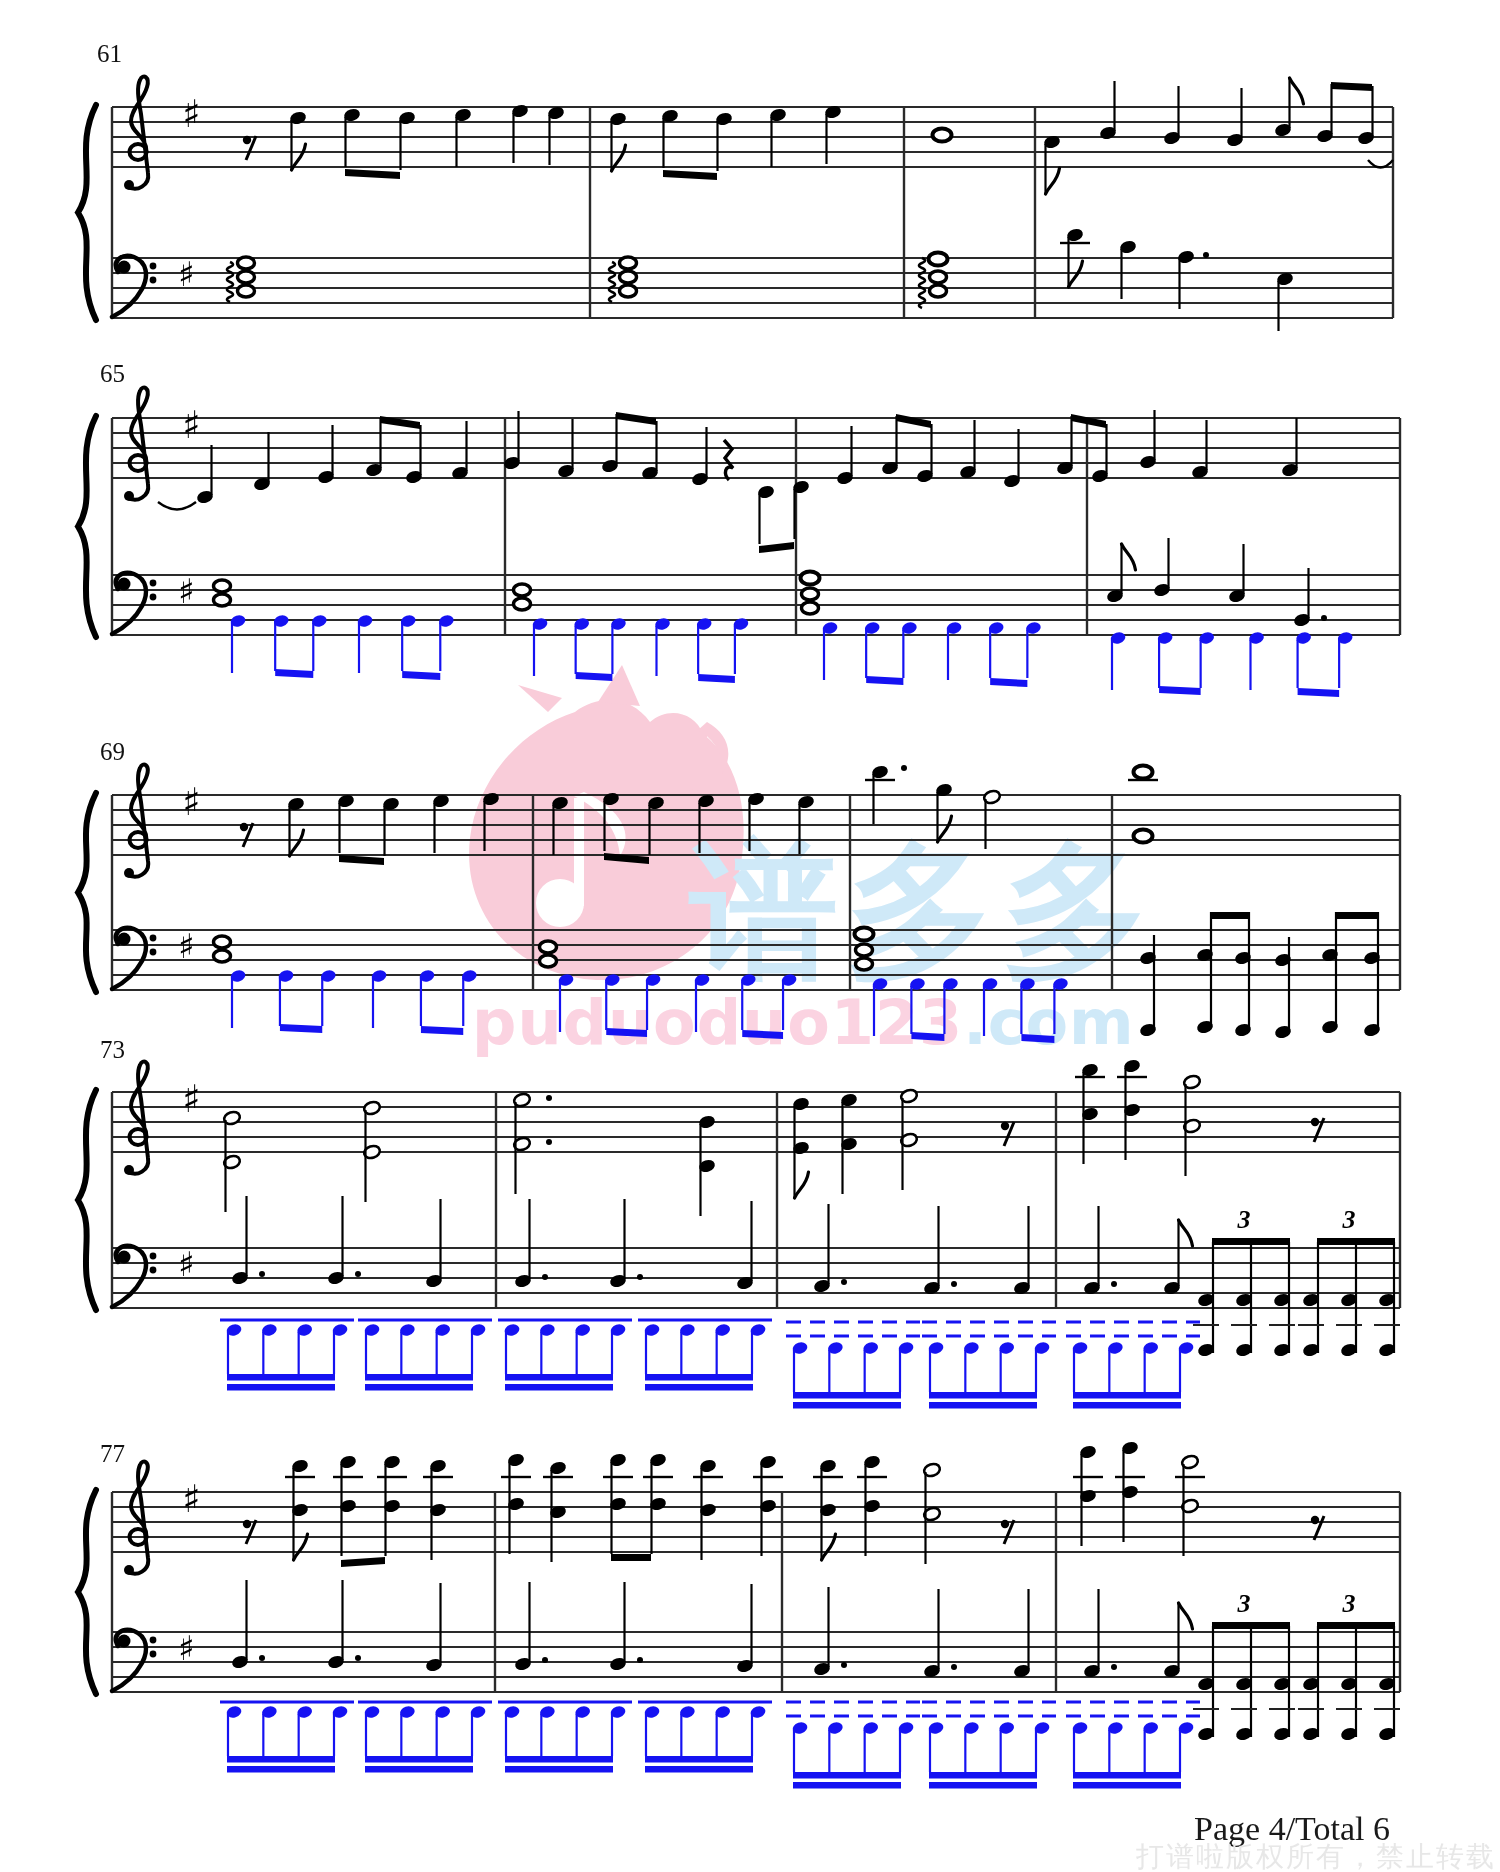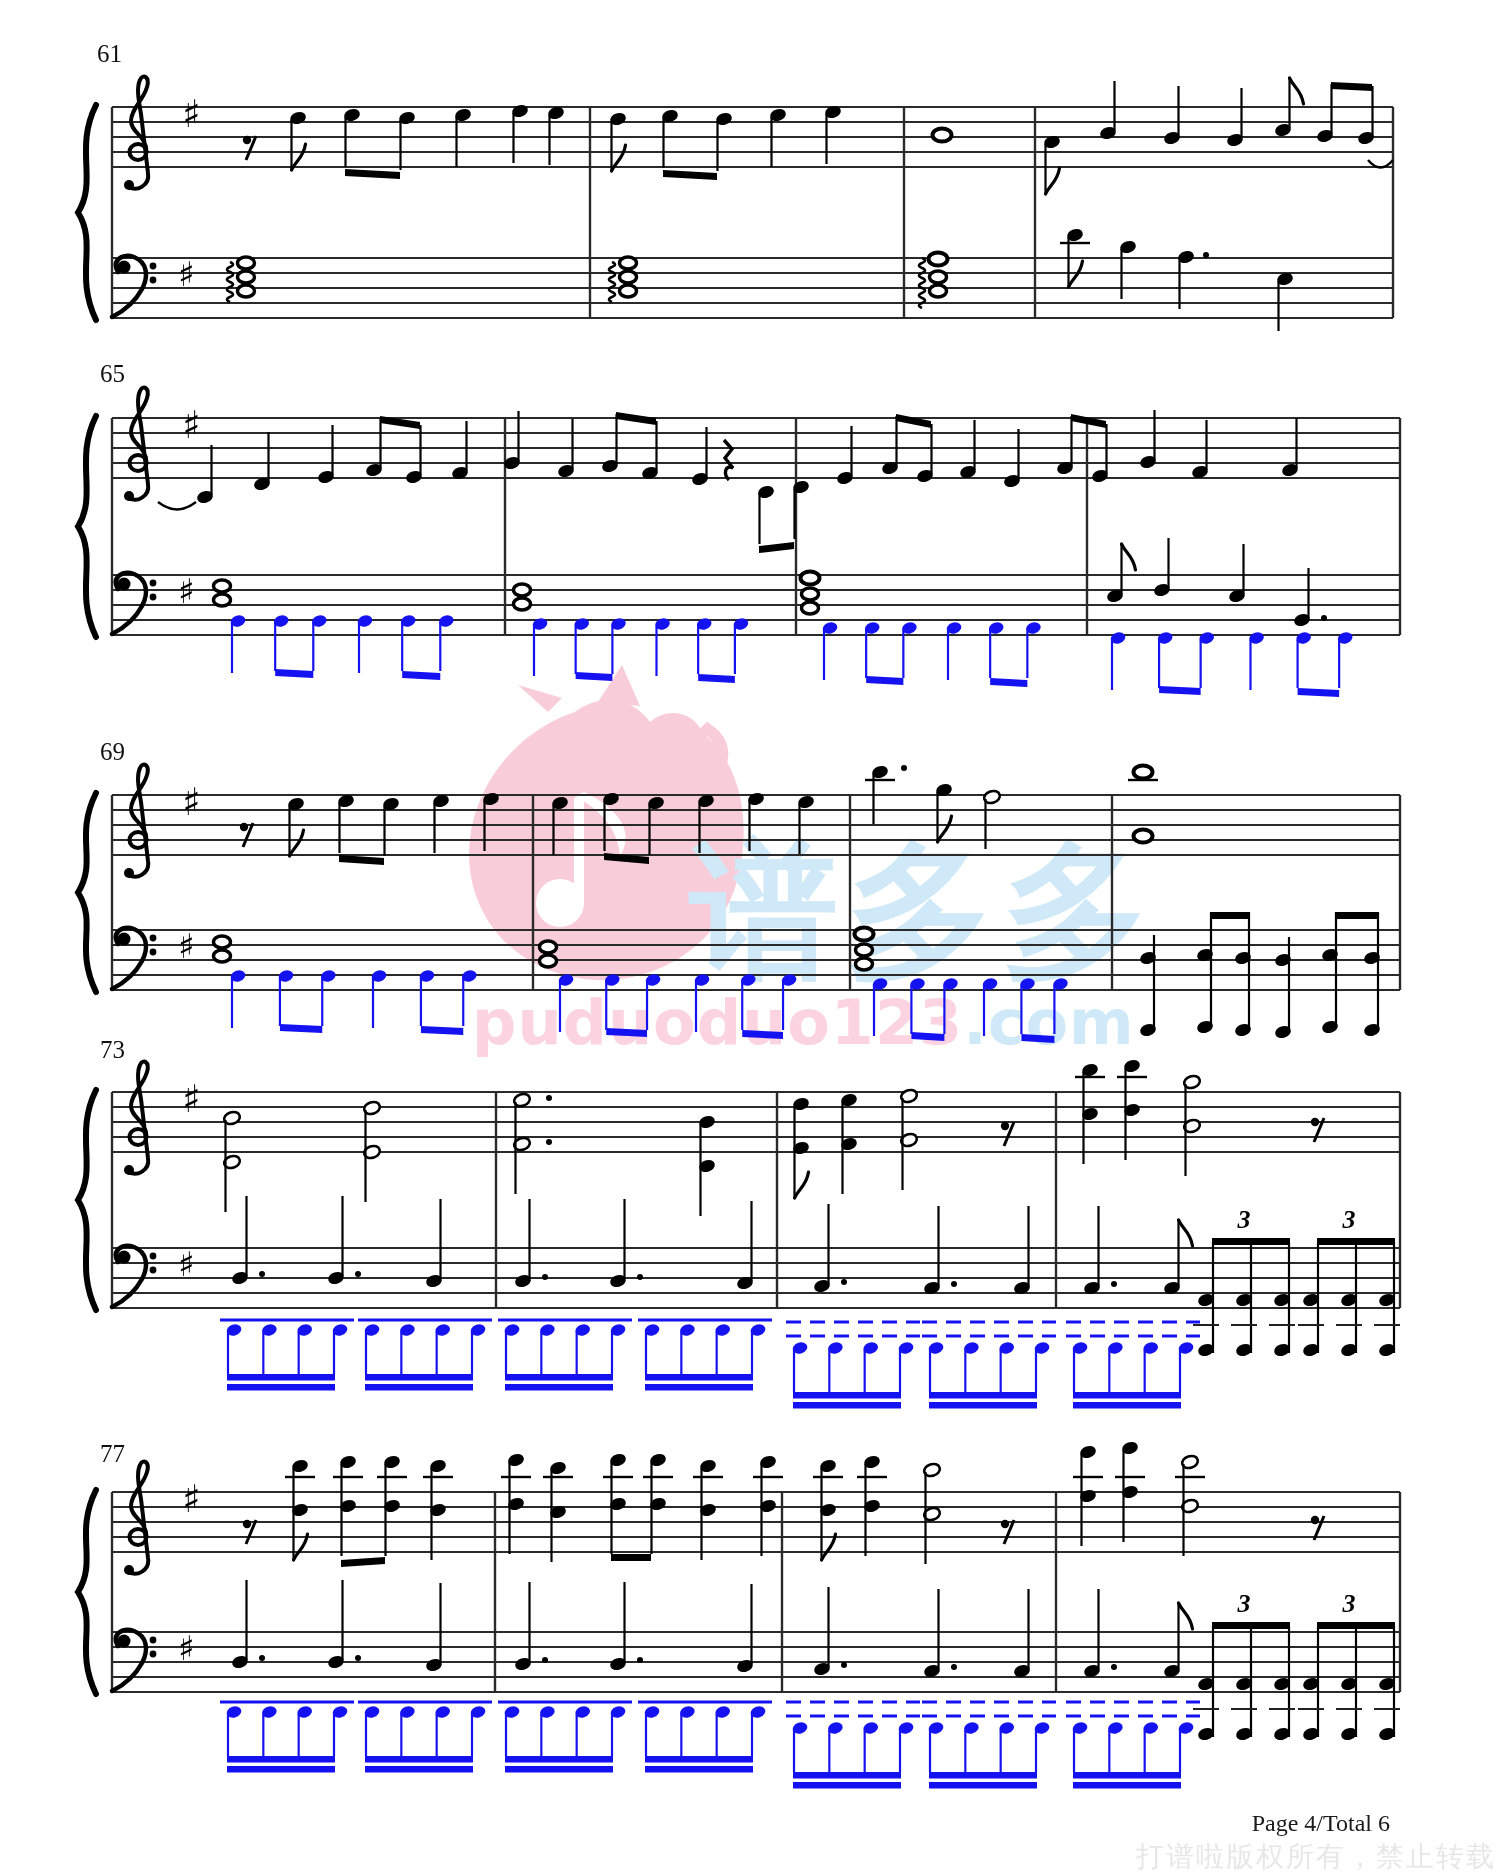--- a/index.html
+++ b/index.html
@@ -1,19 +1,19 @@
 <!DOCTYPE html>
 <html><head>
 <meta charset="utf-8">
 <style>
   html,body{margin:0;padding:0;background:#fff;}
   .page{position:relative;width:1500px;height:1872px;background:#ffffff;overflow:hidden;
         font-family:"Liberation Serif","DejaVu Serif",serif;}
   #score-svg{position:absolute;left:0;top:0;width:1500px;height:1872px;}
-  .footer{position:absolute;top:1810px;right:110px;font-size:24px;color:#1a1a1a;
+  .footer{position:absolute;top:1810px;right:110px;font-size:34px;color:#1a1a1a;
           font-family:"Liberation Serif","DejaVu Serif",serif;}
   .copyright{position:absolute;top:1838px;right:4px;font-size:28px;color:#e7e7e7;
              font-family:"DejaVu Sans","Liberation Sans",sans-serif;letter-spacing:2px;}
 </style>
 </head>
 <body>
 
 <div class="page">
   <svg id="score-svg" viewBox="0 0 1500 1872" xmlns="http://www.w3.org/2000/svg">
       <g>

